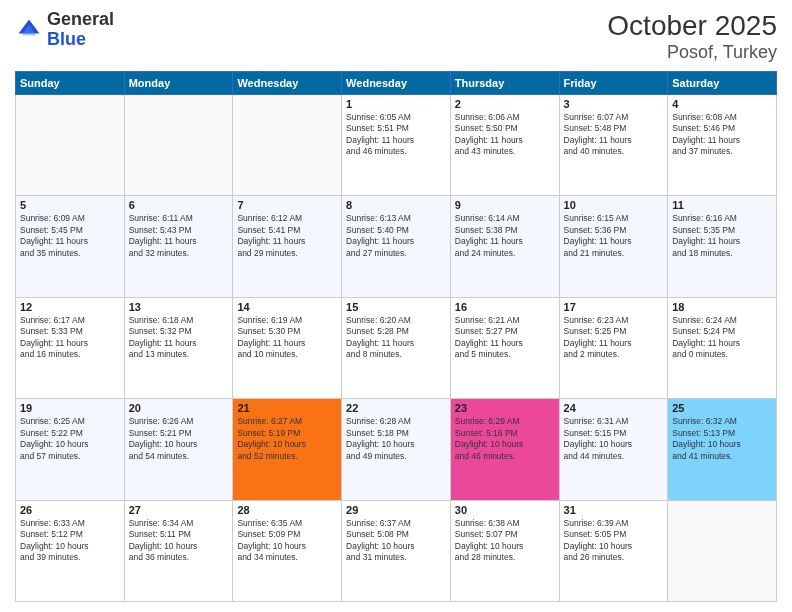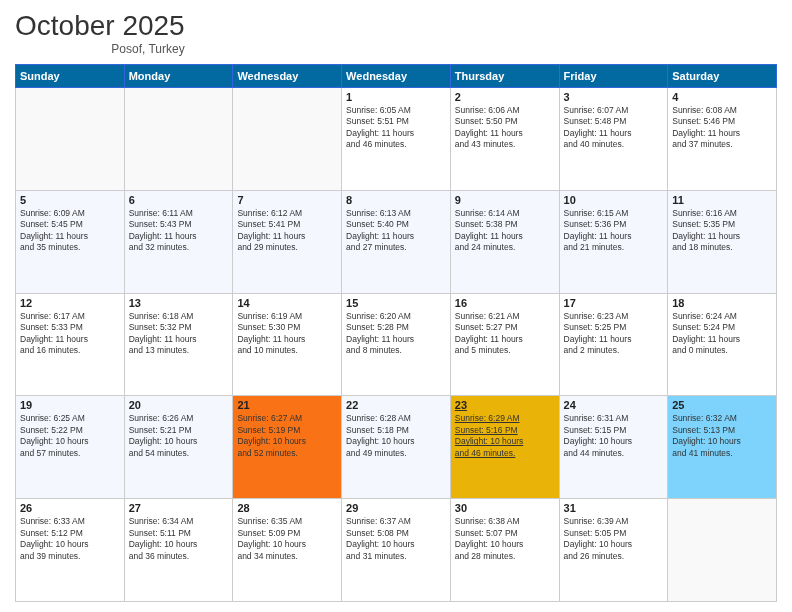--- a/index.html
+++ b/index.html
@@ -41,21 +41,21 @@
     }
     .title-block {
       text-align: right;
     }
     .month-year {
       font-size: 28px;
       font-weight: 300;
       color: #333;
     }
     .location {
-      font-size: 12px;
+      font-size: 18px;
       color: #555;
     }
     .calendar {
       flex: 1;
       border: 1px solid #ccc;
       border-collapse: collapse;
       width: 100%;
       table-layout: fixed;
     }
     .calendar th {
@@ -93,20 +93,30 @@
     }
     tr:nth-child(even) td:not(.empty) {
       background: #f5f7ff;
     }
   </style>
 </head>
 <body>
 
 <div class="page">
   <div class="header">
+    <div class="logo">
+      <svg class="logo-icon" viewBox="0 0 32 32">
+        <polygon points="16,4 28,20 4,20" fill="#2255cc"></polygon>
+        <polygon points="16,10 24,22 8,22" fill="#4488ff" opacity="0.5"></polygon>
+      </svg>
+      <div class="logo-text">
+        <span class="general">General</span><br>
+        <span class="blue">Blue</span>
+      </div>
+    </div>
     <div class="title-block">
       <div class="month-year">October 2025</div>
       <div class="location">Posof, Turkey</div>
     </div>
   </div>
 
   <table class="calendar">
     <thead>
       <tr id="header-row">
           <th>Sunday</th>
@@ -276,21 +286,21 @@
 Daylight: 10 hours
 and 52 minutes.</div>
           </td>
           <td style="background: rgb(245, 247, 255);">
             <span class="day-num">22</span>
             <div class="cell-text" style="white-space: pre-line;">Sunrise: 6:28 AM
 Sunset: 5:18 PM
 Daylight: 10 hours
 and 49 minutes.</div>
           </td>
-          <td style="background: #eab308; text-decoration: underline;">
+          <td style="background: #ec4899;">
             <span class="day-num">23</span>
             <div class="cell-text" style="white-space: pre-line;">Sunrise: 6:29 AM
 Sunset: 5:16 PM
 Daylight: 10 hours
 and 46 minutes.</div>
           </td>
           <td style="background: rgb(245, 247, 255);">
             <span class="day-num">24</span>
             <div class="cell-text" style="white-space: pre-line;">Sunrise: 6:31 AM
 Sunset: 5:15 PM

